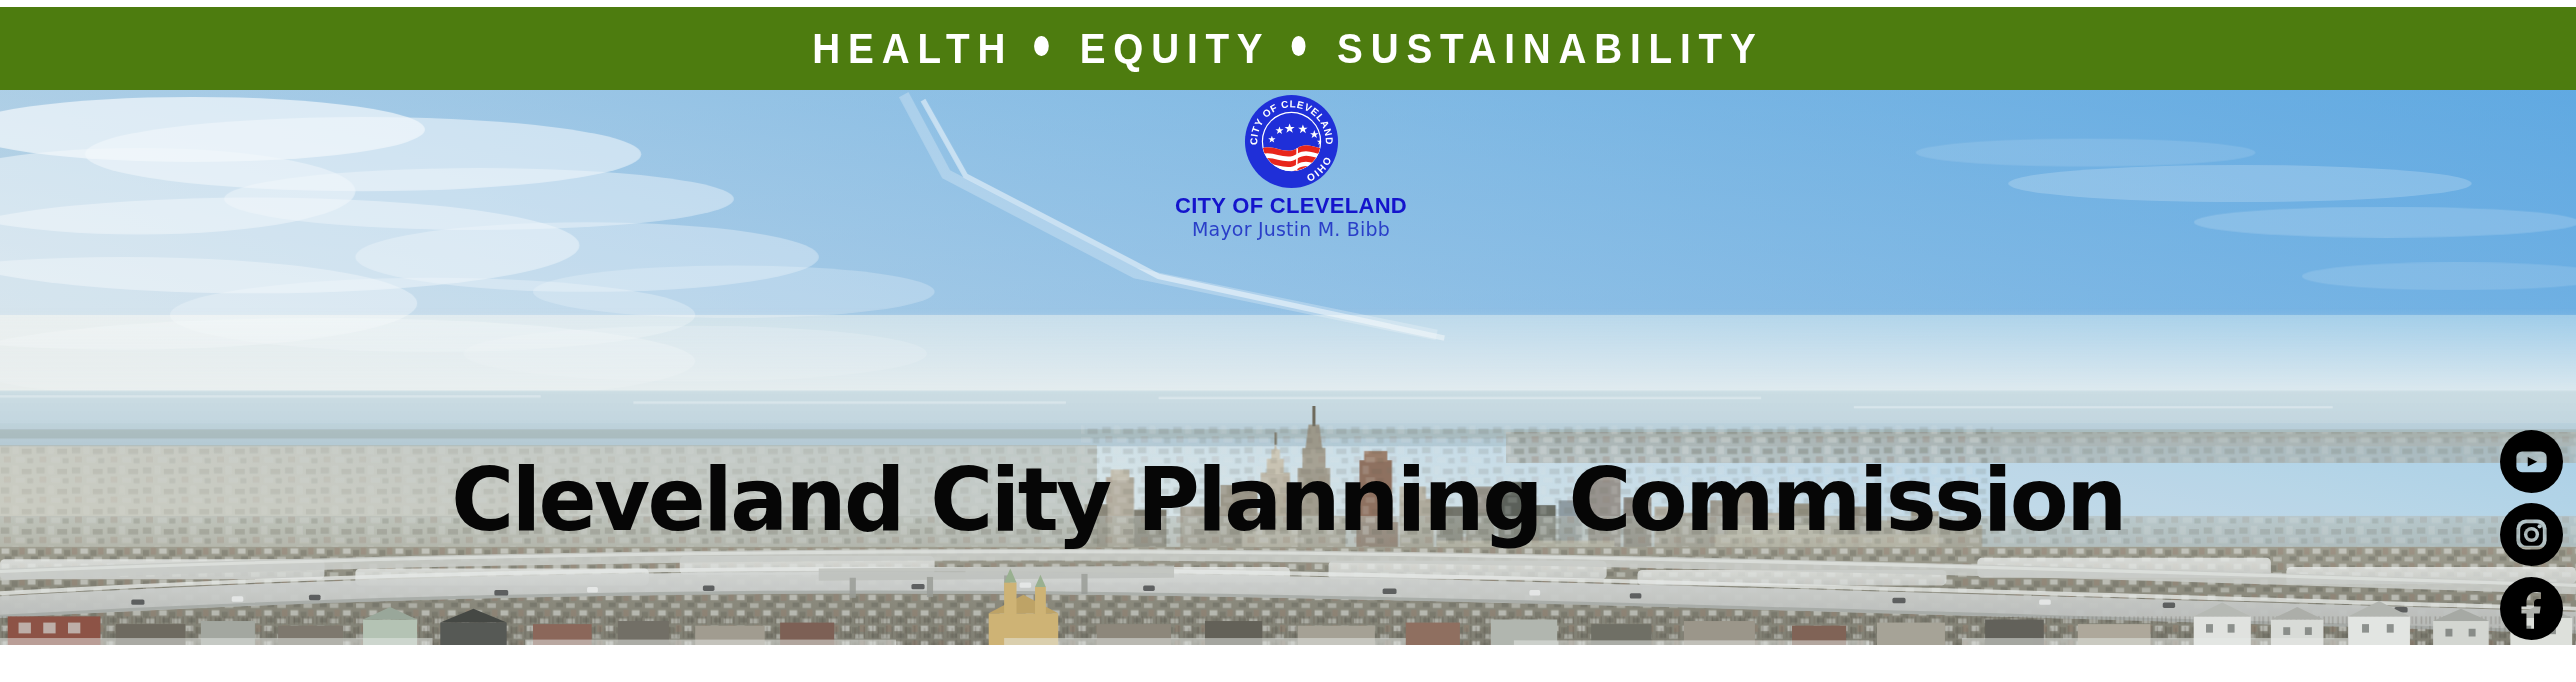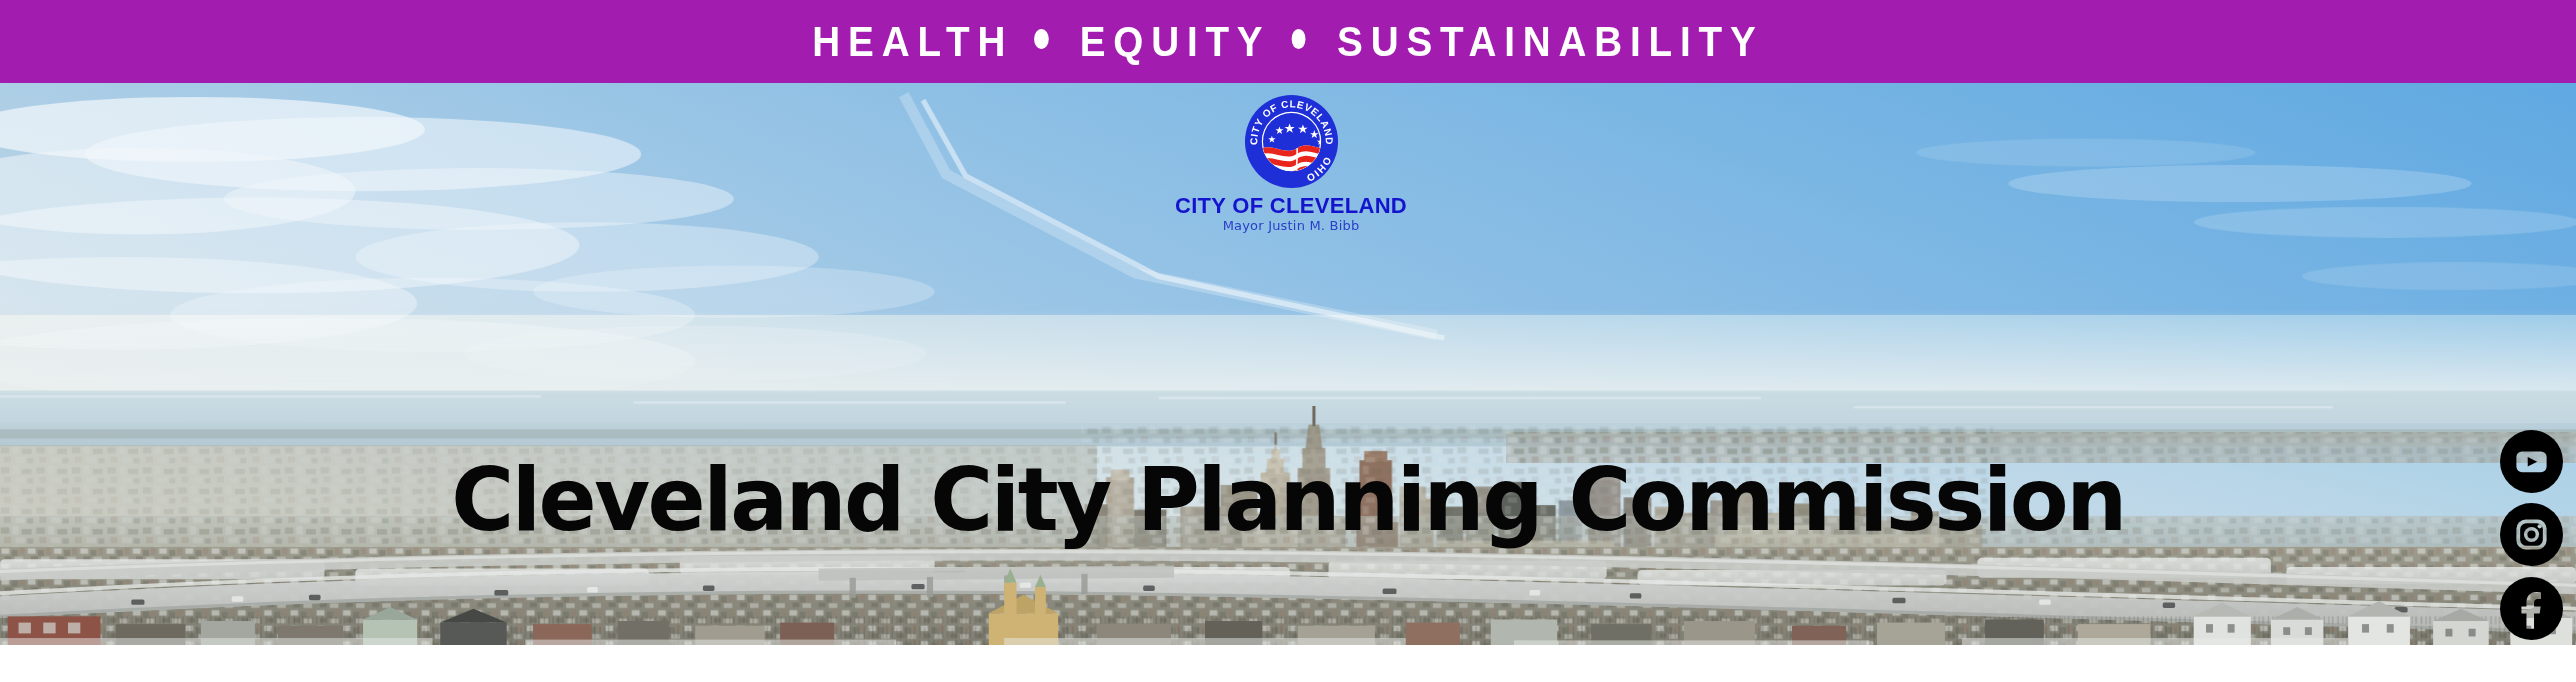--- a/index.html
+++ b/index.html
@@ -5,22 +5,22 @@
   html,body{margin:0;padding:0;background:#fff;}
   body{
     width:2576px;height:682px;overflow:hidden;
     font-family:"Liberation Sans",sans-serif;
     -webkit-font-smoothing:antialiased;
   }
   .page{position:relative;width:2576px;height:682px;background:#ffffff;overflow:hidden;}
 
   
   .banner{
-    position:absolute;left:0;top:0;width:2576px;height:83px;
-    background:#a21caf;
+    position:absolute;left:0;top:7px;width:2576px;height:83px;
+    background:#4d7c0f;
     display:flex;align-items:center;justify-content:center;
     z-index:40;
   }
   .banner-text{
     display:flex;align-items:center;justify-content:center;
     gap:0px;
     color:#ffffff;
     font-family:"Liberation Sans Narrow","Liberation Sans",sans-serif;
     font-weight:bold;
     font-size:42px;
@@ -64,21 +64,21 @@
     font-size:22px;
     letter-spacing:0.3px;
     line-height:1.05;
     white-space:nowrap;
   }
   .seal-sub{
     margin-top:2.3px;
     color:#2a3fc8;
     font-family:"DejaVu Sans","Liberation Sans",sans-serif;
     font-weight:400;
-    font-size:13px;
+    font-size:19px;
     letter-spacing:0.2px;
     line-height:1.1;
     white-space:nowrap;
   }
 
   
   .main-title{
     position:absolute;left:0;top:457px;width:2576px;
     text-align:center;z-index:25;
     color:#060606;

